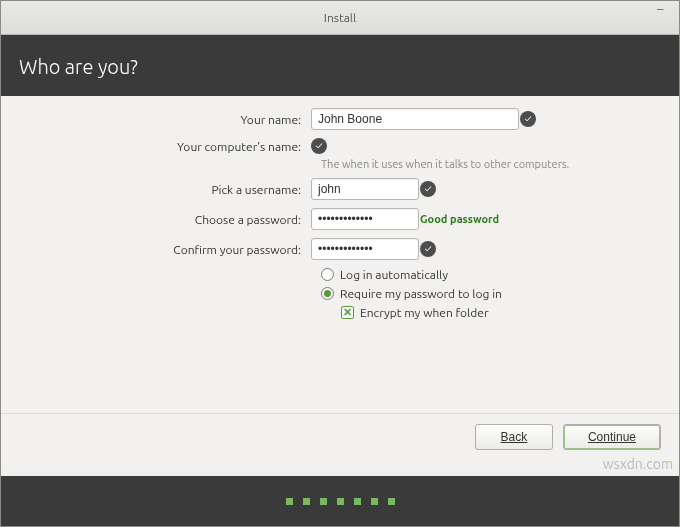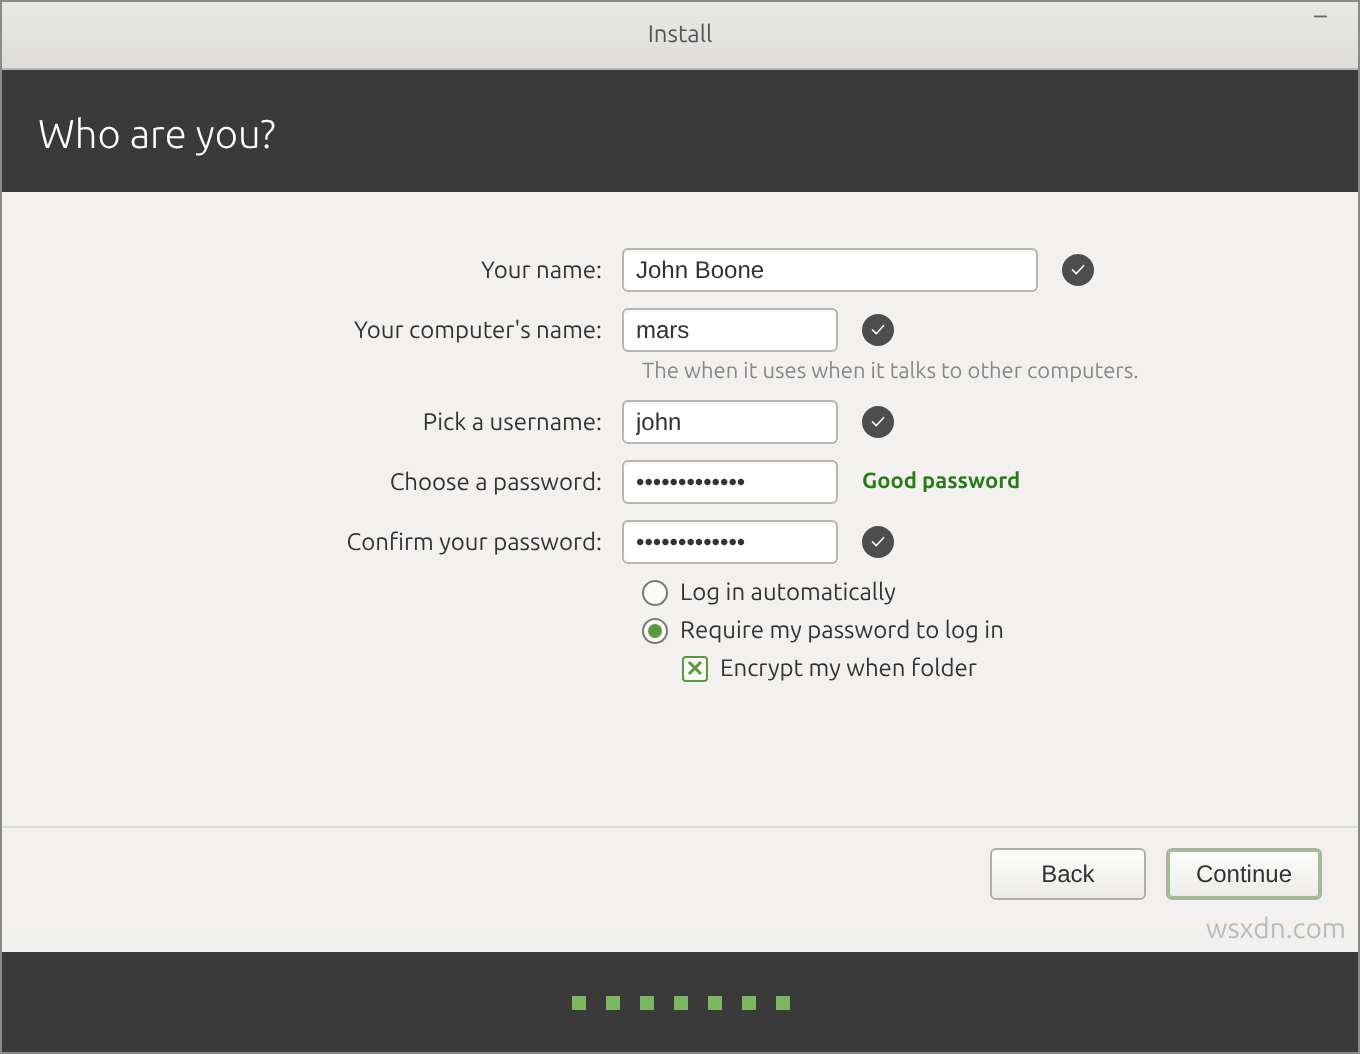--- a/index.html
+++ b/index.html
@@ -34,39 +34,39 @@
     }
     .header {
       background: #3a3a3a;
       color: #fff;
       padding: 20px 18px 18px;
       font-size: 20px;
       font-weight: 300;
     }
     .content {
       background: #f2f1ef;
-      padding: 28px 20px 10px;
+      padding: 12px 20px 10px;
       height: 370px;
     }
     .row {
       display: flex;
       align-items: center;
       margin-bottom: 8px;
     }
     .label-col {
       width: 290px;
       text-align: right;
       padding-right: 10px;
       color: #333;
       font-size: 12px;
     }
     .field-col {
       display: flex;
       align-items: center;
-      gap: 12px;
+      gap: 1px;
     }
     input[type="text"], input[type="password"] {
       height: 22px;
       border: 1px solid #b8b6b0;
       border-radius: 3px;
       background: #fff;
       padding: 2px 6px;
       font-size: 12px;
       color: #333;
       box-shadow: inset 0 1px 1px rgba(0,0,0,0.05);
@@ -146,21 +146,22 @@
     }
     .btn {
       min-width: 78px;
       height: 26px;
       border: 1px solid #b0aea8;
       border-radius: 3px;
       background: linear-gradient(#fdfdfc, #ecebe8);
       color: #333;
       font-size: 12px;
       cursor: pointer;
-      padding: 0 14px;
+      padding: 0 24px;
+      text-decoration: underline;
     }
     .btn.primary {
       box-shadow: 0 0 0 1px #9cc28a inset;
     }
     .bottombar {
       position: absolute;
       left: 0; right: 0; bottom: 0;
       height: 50px;
       background: #3a3a3a;
       display: flex;
@@ -206,21 +207,20 @@
       <div class="label-col">Your name:</div>
       <div class="field-col">
         <input type="text" class="w-long" value="John Boone" style="">
         <span class="check-icon">✓</span>
       </div>
     </div>
 
     <div class="row">
       <div class="label-col">Your computer's name:</div>
       <div class="field-col">
-        <input type="text" class="w-med" value="mars" style="">
         <span class="check-icon">✓</span>
       </div>
     </div>
     <div class="hint">The when it uses when it talks to other computers.</div>
 
     <div class="row">
       <div class="label-col">Pick a username:</div>
       <div class="field-col">
         <input type="text" class="w-med" value="john" style="">
         <span class="check-icon">✓</span>

